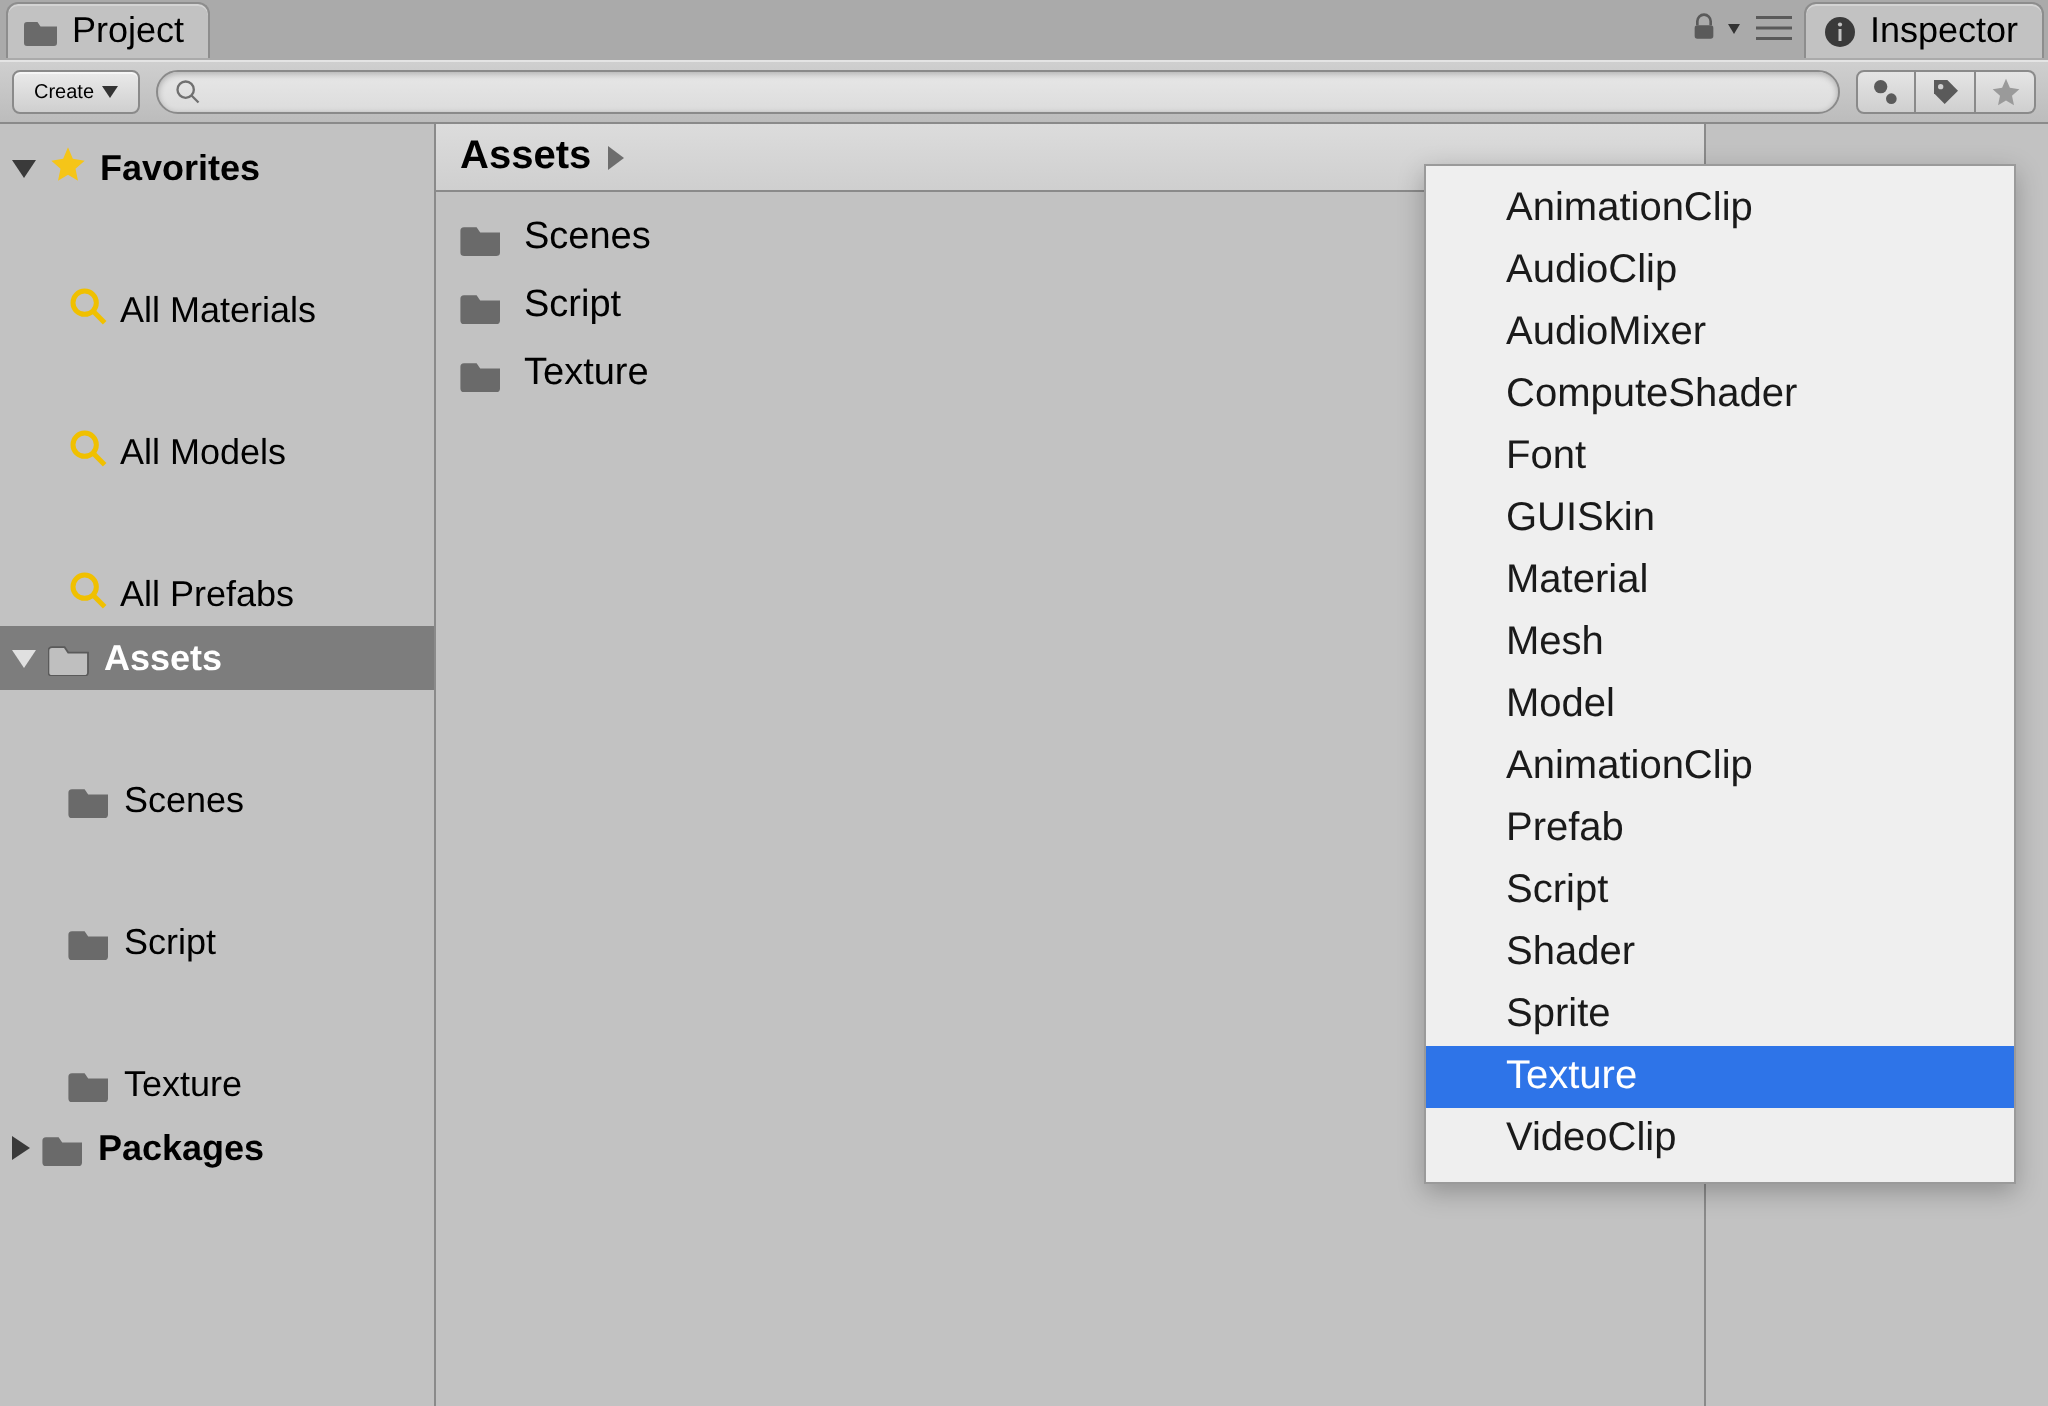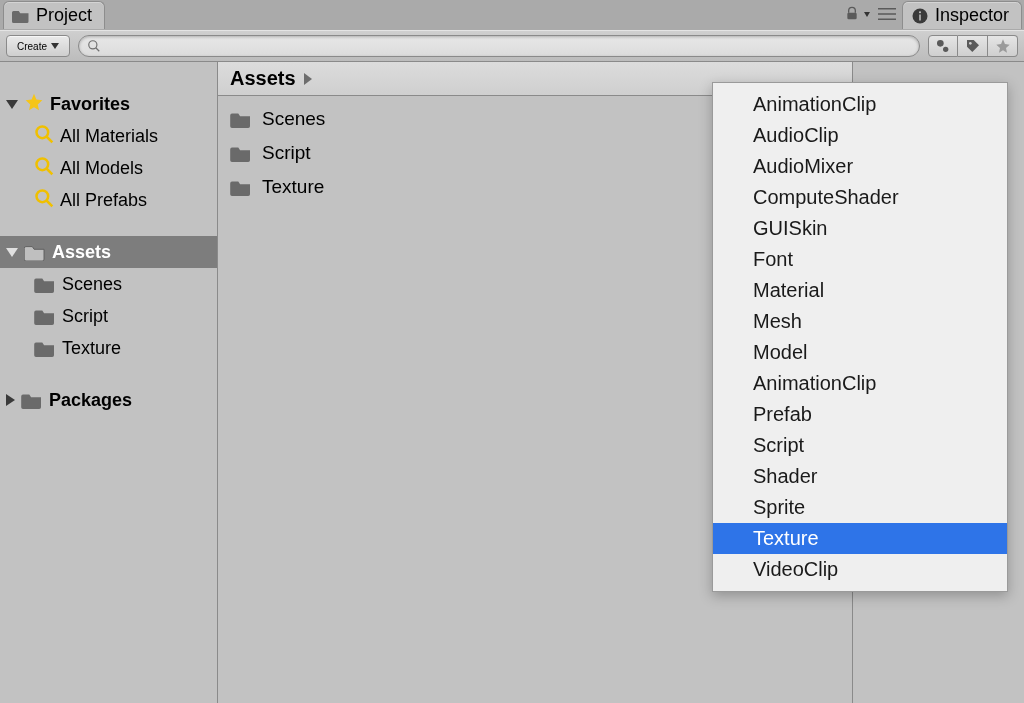--- a/index.html
+++ b/index.html
@@ -109,26 +109,26 @@
   padding-top: 6px;
 }
 .tree-row {
   display: flex;
   align-items: center;
   gap: 6px;
   height: 32px;
   padding-left: 6px;
   cursor: default;
 }
-.tree-row.bold { font-weight: 700; margin-top: 20px; }
+.tree-row.bold { font-weight: 700; }
 .tree-row.selected {
   background: #7d7d7d;
   color: #fff;
 }
-.indent-1 { padding-left: 34px; }
+.indent-1 { padding-left: 34px; margin-top: 39px; }
 .foldout {
   width: 0; height: 0;
   border-left: 6px solid transparent;
   border-right: 6px solid transparent;
   border-top: 9px solid #3a3a3a;
 }
 .foldout-right {
   width: 0; height: 0;
   border-top: 6px solid transparent;
   border-bottom: 6px solid transparent;
@@ -410,22 +410,22 @@
   </div>
 
   <div class="inspector-col"></div>
 </div>
 
 <div class="dropdown" id="dropdown">
     <div class="dd-item">AnimationClip</div>
     <div class="dd-item">AudioClip</div>
     <div class="dd-item">AudioMixer</div>
     <div class="dd-item">ComputeShader</div>
+    <div class="dd-item">Font</div>
     <div class="dd-item">GUISkin</div>
-    <div class="dd-item">Font</div>
     <div class="dd-item">Material</div>
     <div class="dd-item">Mesh</div>
     <div class="dd-item">Model</div>
     <div class="dd-item">AnimationClip</div>
     <div class="dd-item">Prefab</div>
     <div class="dd-item">Script</div>
     <div class="dd-item">Shader</div>
     <div class="dd-item">Sprite</div>
     <div class="dd-item selected">Texture</div>
     <div class="dd-item">VideoClip</div>

